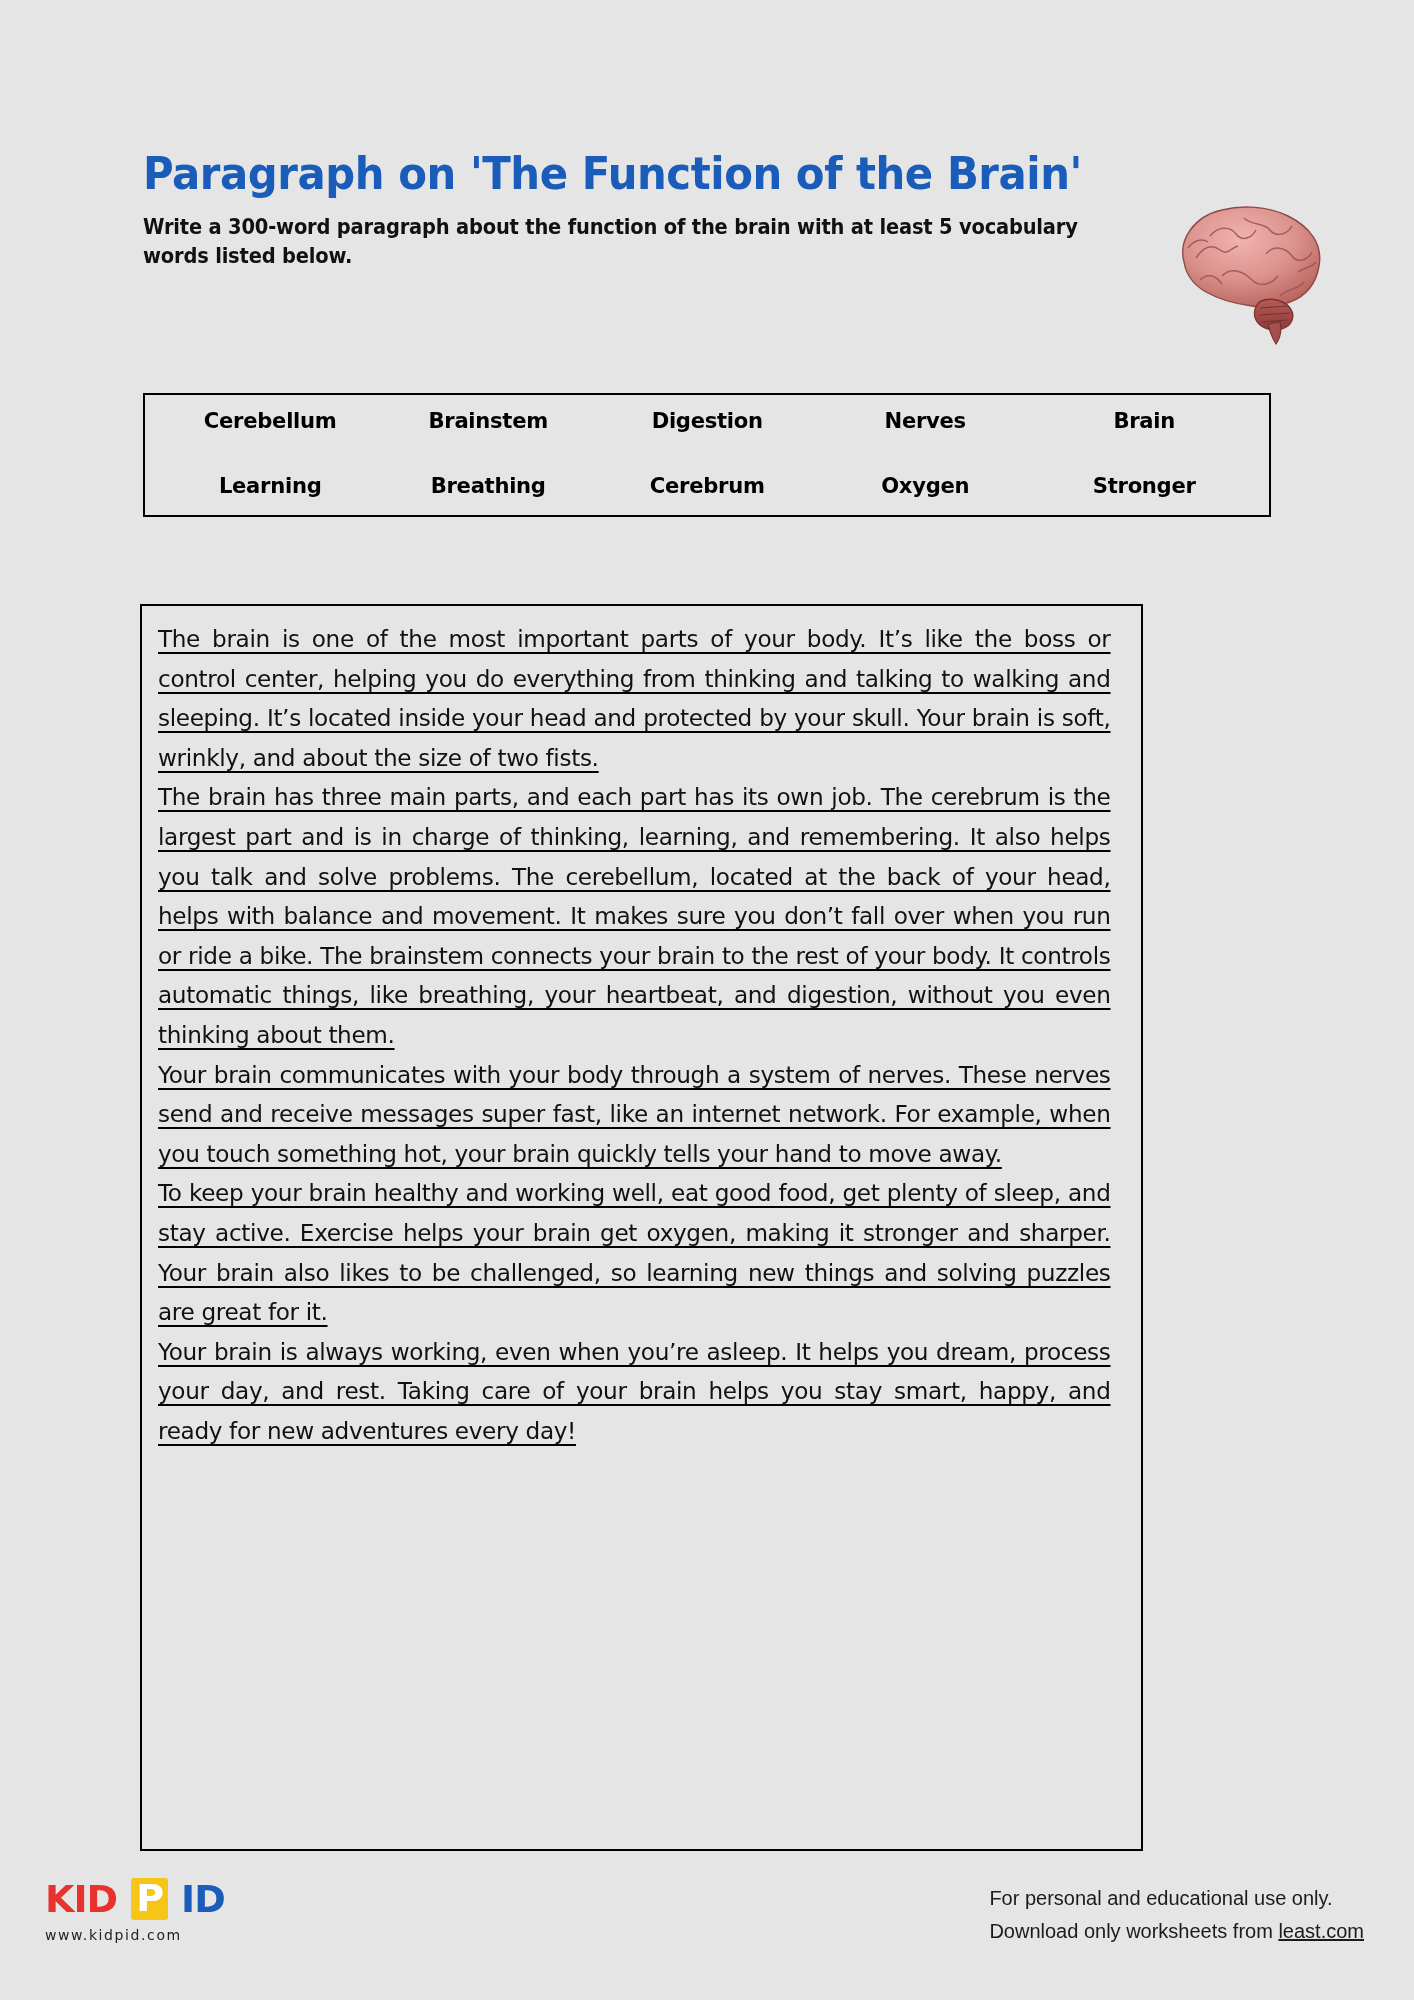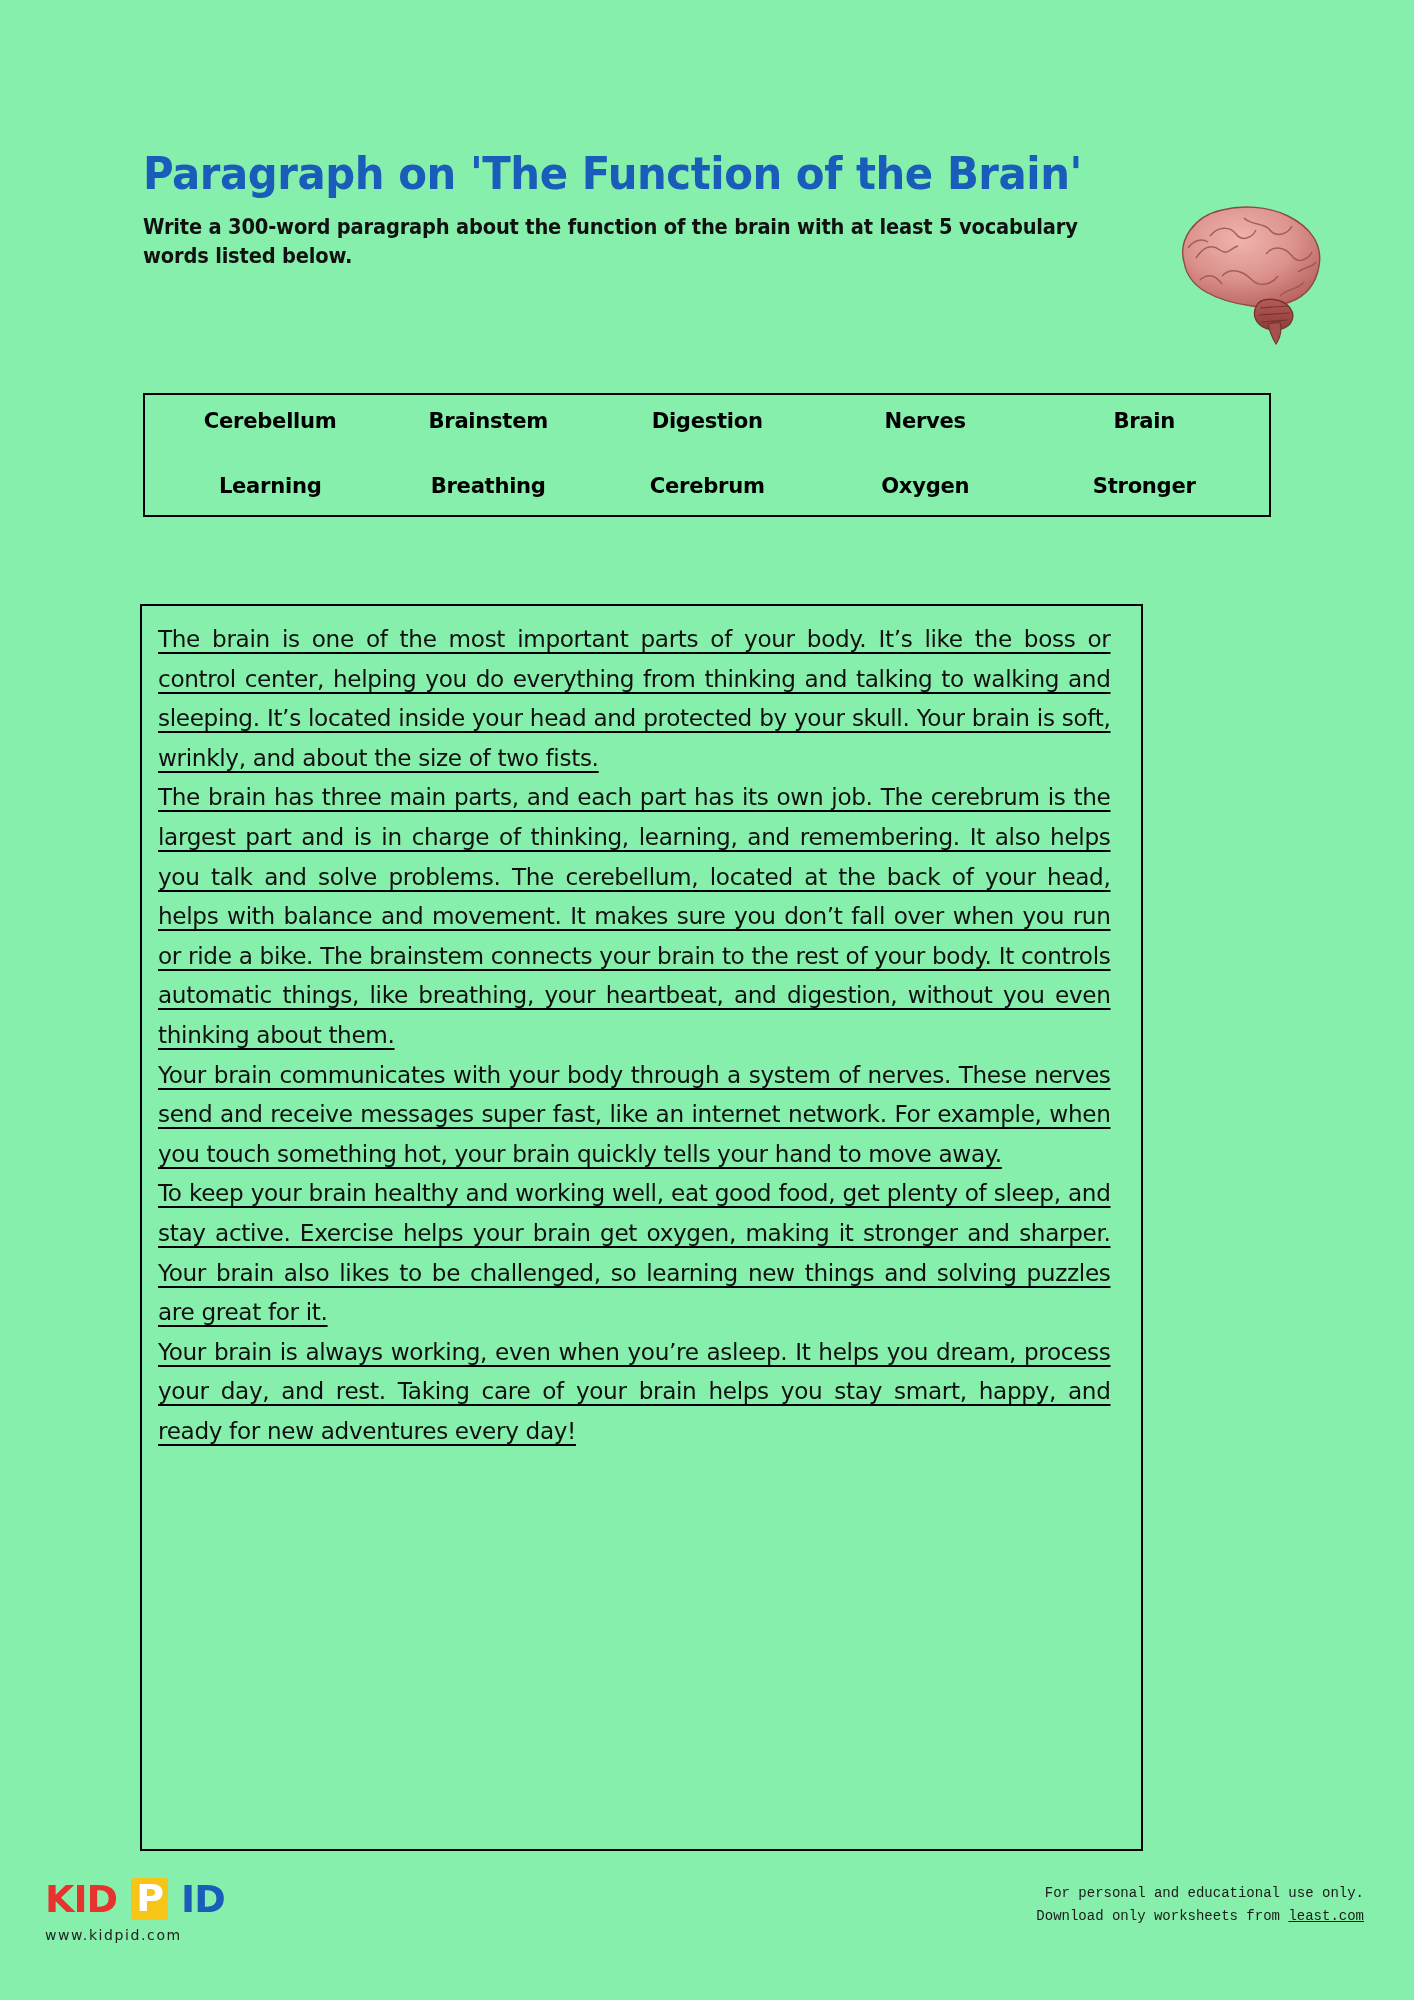--- a/index.html
+++ b/index.html
@@ -6,21 +6,21 @@
   html, body {
     width: 1414px;
     height: 2000px;
     background: #ffffff;
     font-family: "Liberation Sans", sans-serif;
   }
   .page {
     position: relative;
     width: 1414px;
     height: 2000px;
-    background: #86efac;
+    background: #e5e5e5;
     overflow: hidden;
   }
 
   
   .header {
     position: absolute;
     left: 143px;
     top: 150px;
     width: 1128px;
   }
@@ -153,23 +153,23 @@
     font-family: "DejaVu Sans", sans-serif;
     font-size: 14px;
     font-weight: 400;
     color: #222222;
     letter-spacing: 1.6px;
   }
   .footer-right {
     position: absolute;
     right: 50px;
     top: -18px;
-    text-align: right;
-    font-family: Liberation Mono, monospace;
-    font-size: 14px;
+    text-align: left;
+    font-family: Liberation Sans, sans-serif;
+    font-size: 20px;
     color: #1b1b1b;
     line-height: 1.65;
   }
   .footer-right a,
   .footer-link {
     color: #1b1b1b;
     text-decoration: underline;
   }
 </style>
 </head>

